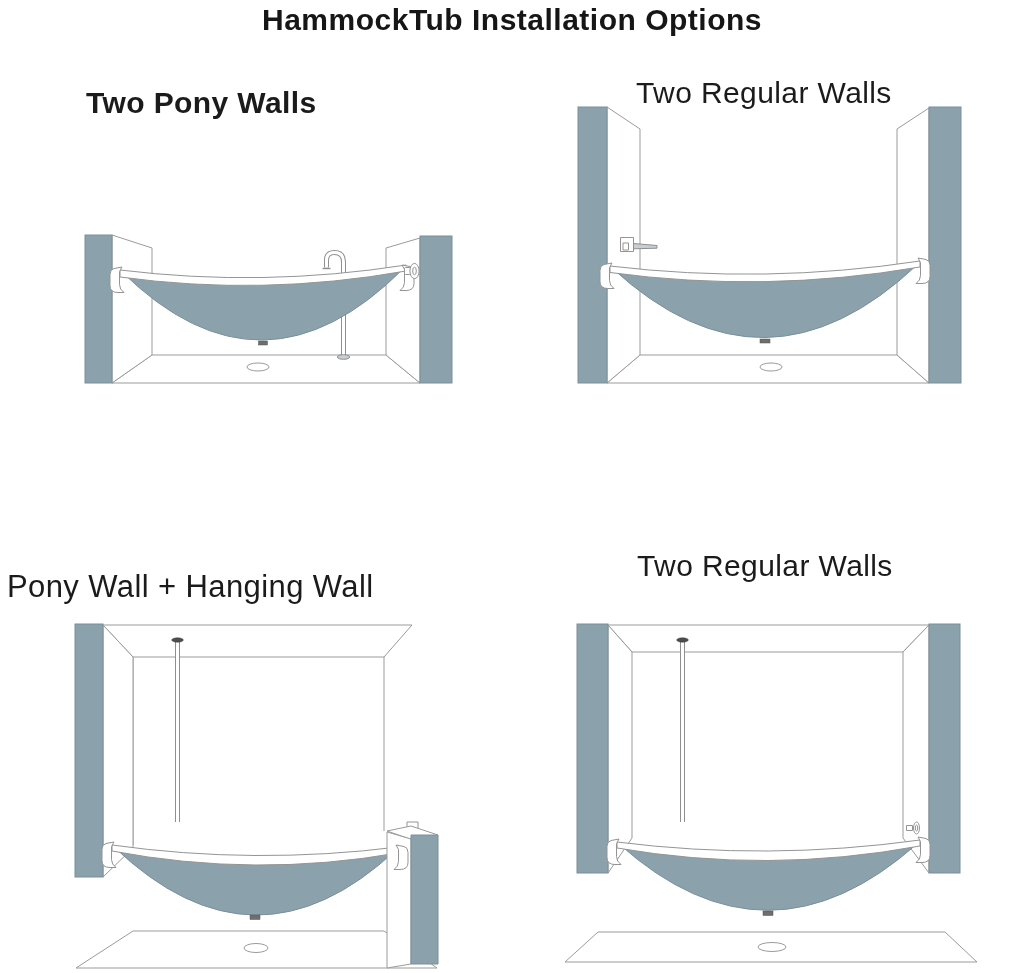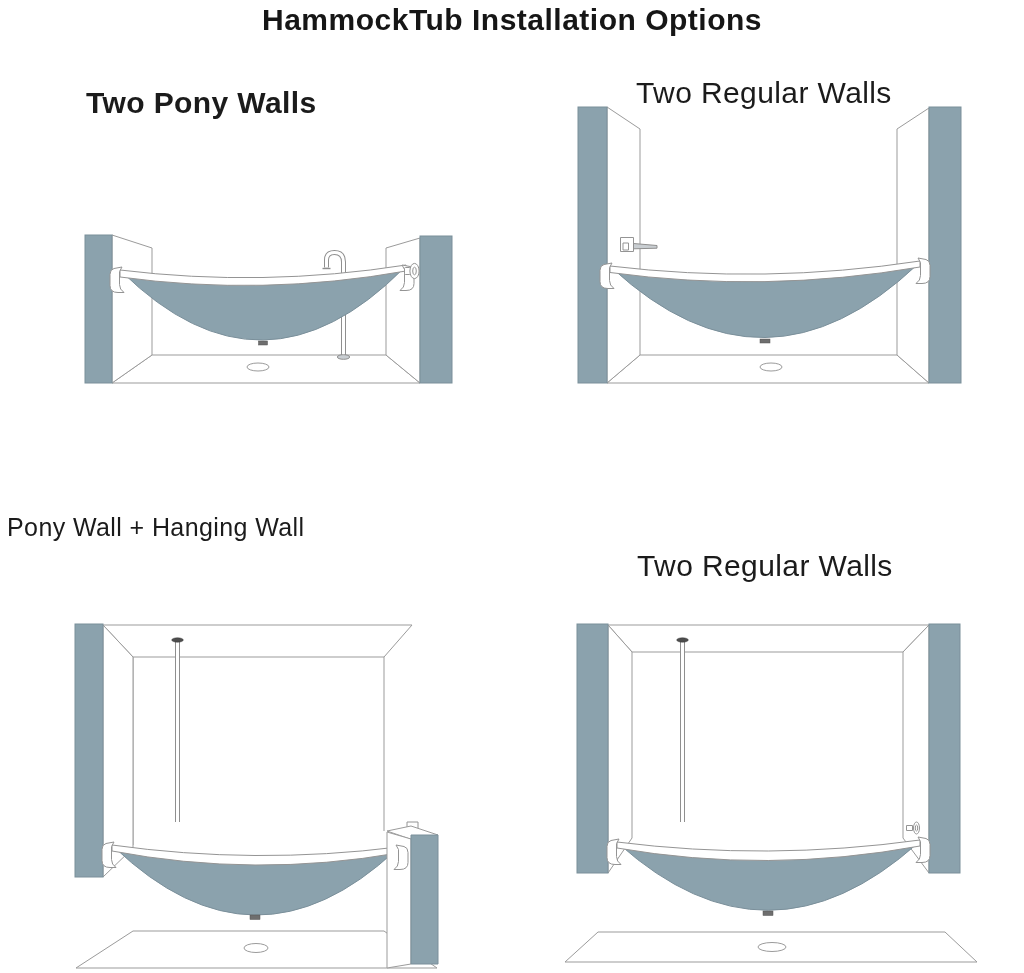--- a/index.html
+++ b/index.html
@@ -10,21 +10,21 @@
   .page-title{
     position:absolute;top:3px;left:0;width:1024px;text-align:center;
     font-size:30px;font-weight:bold;color:#161616;letter-spacing:.5px;
   }
   .panel-label{
     position:absolute;font-size:30px;font-weight:400;color:#1b1b1b;
     letter-spacing:.4px;white-space:nowrap;
   }
   #label-pony{left:86px;top:86px;font-weight:bold;}
   #label-regular{left:636px;top:76px;}
-  #label-pony-hanging{left:7px;top:513px;font-size:25px;}
+  #label-pony-hanging{left:7px;top:569px;font-size:31px;}
   #label-hanging{left:637px;top:549px;}
   svg.diagram{position:absolute;}
   #svg-pony{left:75px;top:225px;}
   #svg-regular{left:575px;top:100px;}
   #svg-pony-hanging{left:70px;top:620px;}
   #svg-hanging{left:540px;top:620px;}
   .wface{fill:#ffffff;stroke:#9b9b9b;stroke-width:1;stroke-linejoin:round;}
   .thin{stroke:#9b9b9b;stroke-width:1;fill:none;}
   .bwall{stroke:#7a8f9a;stroke-width:1;}
   .tub{stroke:#7a8f9a;stroke-width:1;}

